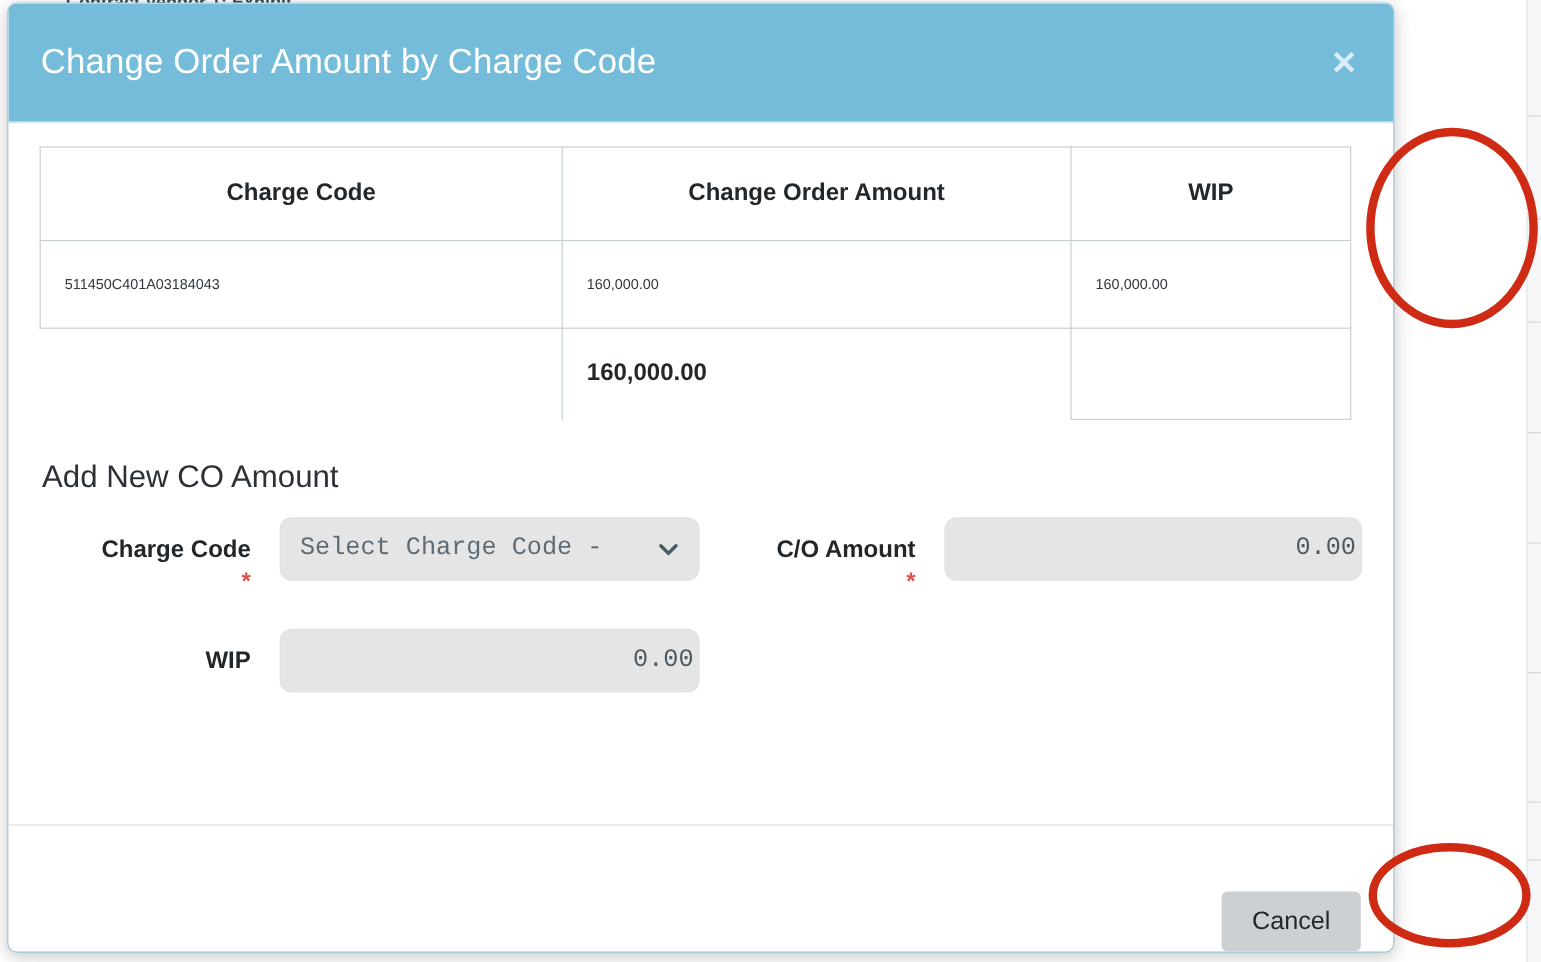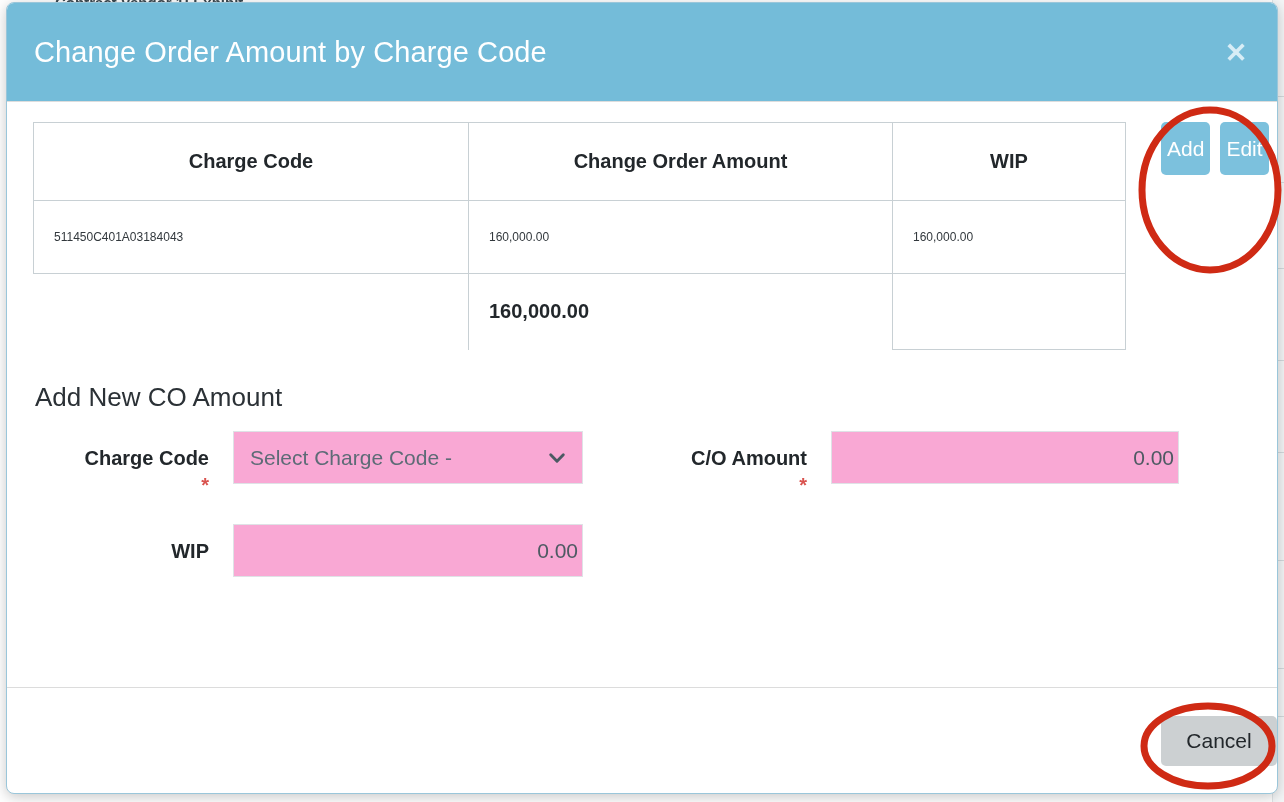--- a/index.html
+++ b/index.html
@@ -38,21 +38,21 @@
   }
   #bg-right-rail .rail-line {
     position: absolute; left: 0; right: 0;
     height: 1px; background: #d3dadd;
   }
 
   
   #modal {
     position: absolute;
     left: 6px; top: 2px;
-    width: 1272px; height: 792px;
+    width: 1156px; height: 792px;
     background: #ffffff;
     border: 1px solid #9ac6da;
     border-radius: 8px;
     box-shadow: 0 3px 14px rgba(0,0,0,.22);
     display: flex;
     flex-direction: column;
     overflow: hidden;
   }
 
   
@@ -205,24 +205,24 @@
     line-height: 1.1;
     margin-top: 2px;
   }
   .ctl {
     position: relative;
   }
   .sel-box, .num-box {
     width: 350px;
     height: 53px;
     border: 1px solid #dfe2e6;
-    border-radius: 0;
-    background: #f9a8d4;
+    border-radius: 10px;
+    background: #e5e5e5;
     font-size: 21px;
-    font-family: Liberation Sans, sans-serif;
+    font-family: Liberation Mono, monospace;
   }
   .sel-box {
     position: relative;
     display: flex;
     align-items: center;
     padding: 0 16px;
     color: #5d6b76;
     cursor: pointer;
   }
   .sel-chev {
@@ -242,22 +242,23 @@
   .wide-box { width: 348px; }
 
   .gap-col { width: 48px; }
 
   
   #modal-footer {
     position: relative;
     flex: 0 0 106px;
     border-top: 1px solid #dcdcdc;
     display: flex;
-    align-items: center;
+    align-items: flex-end;
     justify-content: flex-end;
+    padding-right: 27px;
     gap: 14px;
   }
   .foot-btn {
     height: 50px;
     min-width: 116px;
     border: none;
     border-radius: 5px;
     font-size: 21px;
     font-family: "Liberation Sans", sans-serif;
     cursor: pointer;

